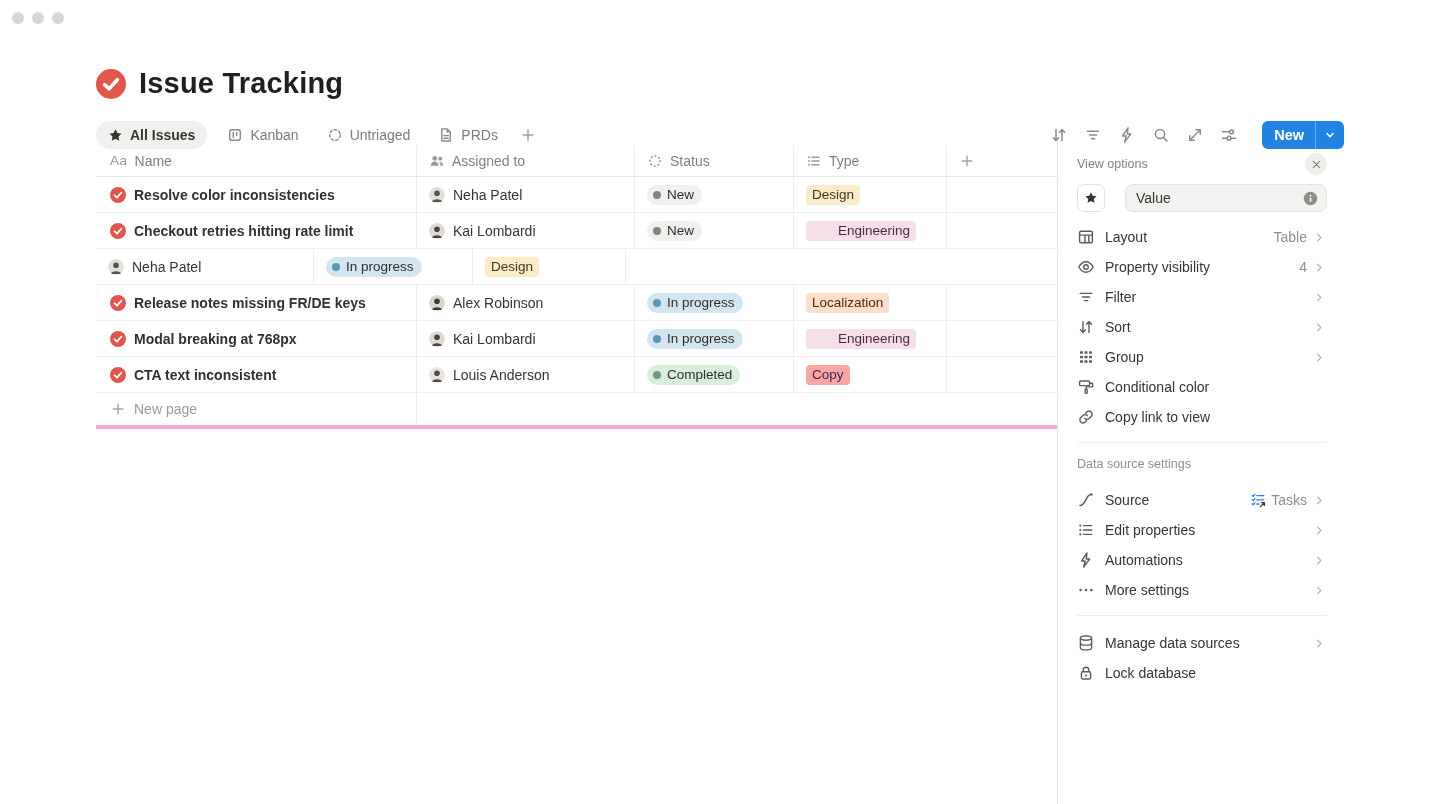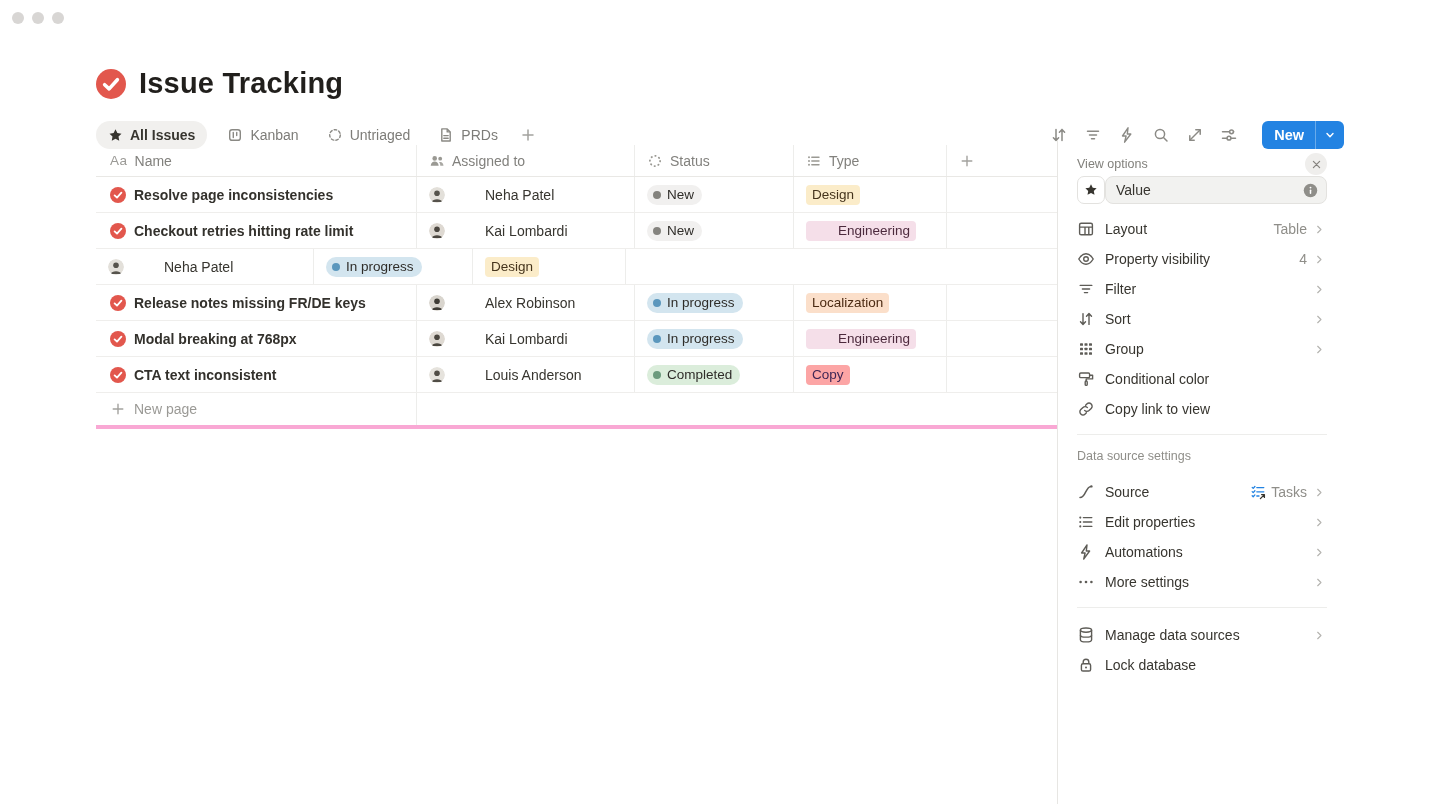--- a/index.html
+++ b/index.html
@@ -47,21 +47,21 @@
   .c-status { width:159px; border-right:1px solid #ededeb; }
   .c-type   { width:153px; border-right:1px solid #ededeb; }
   .c-extra  { flex:1; border-right:none; }
   .aa-glyph { font-size:13.5px; color:#9b9a96; letter-spacing:.5px; }
 
   .trow { display:flex; height:36px; border-bottom:1px solid #efeeec; font-size:14px; }
   .trow .cell { display:flex; align-items:center; }
   .row-check { width:16px; height:16px; flex:0 0 16px; margin-right:8px; }
   .row-title { font-weight:600; color:#33312c; white-space:nowrap; }
   .avatar { width:16px; height:16px; border-radius:50%; overflow:hidden; margin-right:8px; flex:0 0 16px; }
-  .assignee-name { color:#37352f; white-space:nowrap;margin-left:32px; }
+  .assignee-name { color:#37352f; white-space:nowrap; }
 
   .pill { display:inline-flex; align-items:center; height:20px; padding:0 8px 0 6px; border-radius:10px;
           font-size:13.5px; color:#2f2d29; white-space:nowrap; }
   .pill .dot { width:8px; height:8px; border-radius:50%; margin-right:6px; }
   .pill[data-color="gray"]  { background:#f1f0ef; } .pill[data-color="gray"] .dot  { background:#84837e; }
   .pill[data-color="blue"]  { background:#d3e5ef; } .pill[data-color="blue"] .dot  { background:#5b97bd; }
   .pill[data-color="green"] { background:#dbeddb; } .pill[data-color="green"] .dot { background:#6c9b7d; }
 
   .tag { display:inline-flex; align-items:center; height:20px; padding:0 6px; border-radius:4px;
          font-size:13.5px; white-space:nowrap; }
@@ -74,21 +74,21 @@
                  color:#9b9a96; font-size:14px; cursor:pointer; }
   .newpage-row .np-first { width:321px; height:100%; display:flex; align-items:center; gap:8px;
                            padding-left:14px; border-right:1px solid #ededeb; }
 
   
   .panel-head { display:flex; align-items:center; justify-content:space-between; height:24px; }
   .panel-title { font-size:12.5px; color:#82817c; }
   .close-btn { width:22px; height:22px; border-radius:50%; background:#efeeec; display:flex;
                align-items:center; justify-content:center; cursor:pointer; }
 
-  .name-row { display:flex; align-items:center; gap:0; }
+  .name-row { display:flex; align-items:center; gap:20px; margin-top:8px; }
   .fav-btn { width:28px; height:28px; border:1px solid #e3e2df; border-radius:7px; background:#fff;
              display:flex; align-items:center; justify-content:center; cursor:pointer; flex:0 0 28px; }
   .name-input { flex:1; height:28px; background:#f2f2f0; border:1px solid #e3e2df; border-radius:8px;
                 display:flex; align-items:center; padding:0 8px 0 10px; font-size:14px; color:#37352f; cursor:text; }
   .name-input .ni-text { flex:1; }
 
   .s-list { margin-top:10px; }
   .s-item { display:flex; align-items:center; height:30px; cursor:pointer; font-size:14px; color:#37352f; }
   .s-icon { width:18px; height:18px; flex:0 0 18px; margin-right:10px; display:flex; align-items:center; justify-content:center; }
   .s-label { white-space:nowrap; }
@@ -268,21 +268,21 @@
       </div>
 
       <div class="trow">
         <div class="cell c-name">
           <span class="row-check">
               <svg width="16" height="16" viewBox="0 0 16 16">
                 <circle cx="8" cy="8" r="8" fill="#e2574d"></circle>
                 <path d="M4.6 8.4 7 10.6 11.4 5.7" fill="none" stroke="#fff" stroke-width="1.8" stroke-linecap="round" stroke-linejoin="round"></path>
               </svg>
             </span>
-          <span class="row-title">Resolve page inconsistencies</span>
+          <span class="row-title">Resolve color inconsistencies</span>
         </div>
         <div class="cell c-assign">
           <span class="avatar">
               <svg width="16" height="16" viewBox="0 0 16 16">
                 <circle cx="8" cy="8" r="8" fill="#e3e0da"></circle>
                 <circle cx="8" cy="6.3" r="2.8" fill="#56534c"></circle>
                 <path d="M2.8 15c.7-3.6 9.7-3.6 10.4 0z" fill="#56534c"></path>
               </svg>
             </span>
           <span class="assignee-name">Neha Patel</span>

